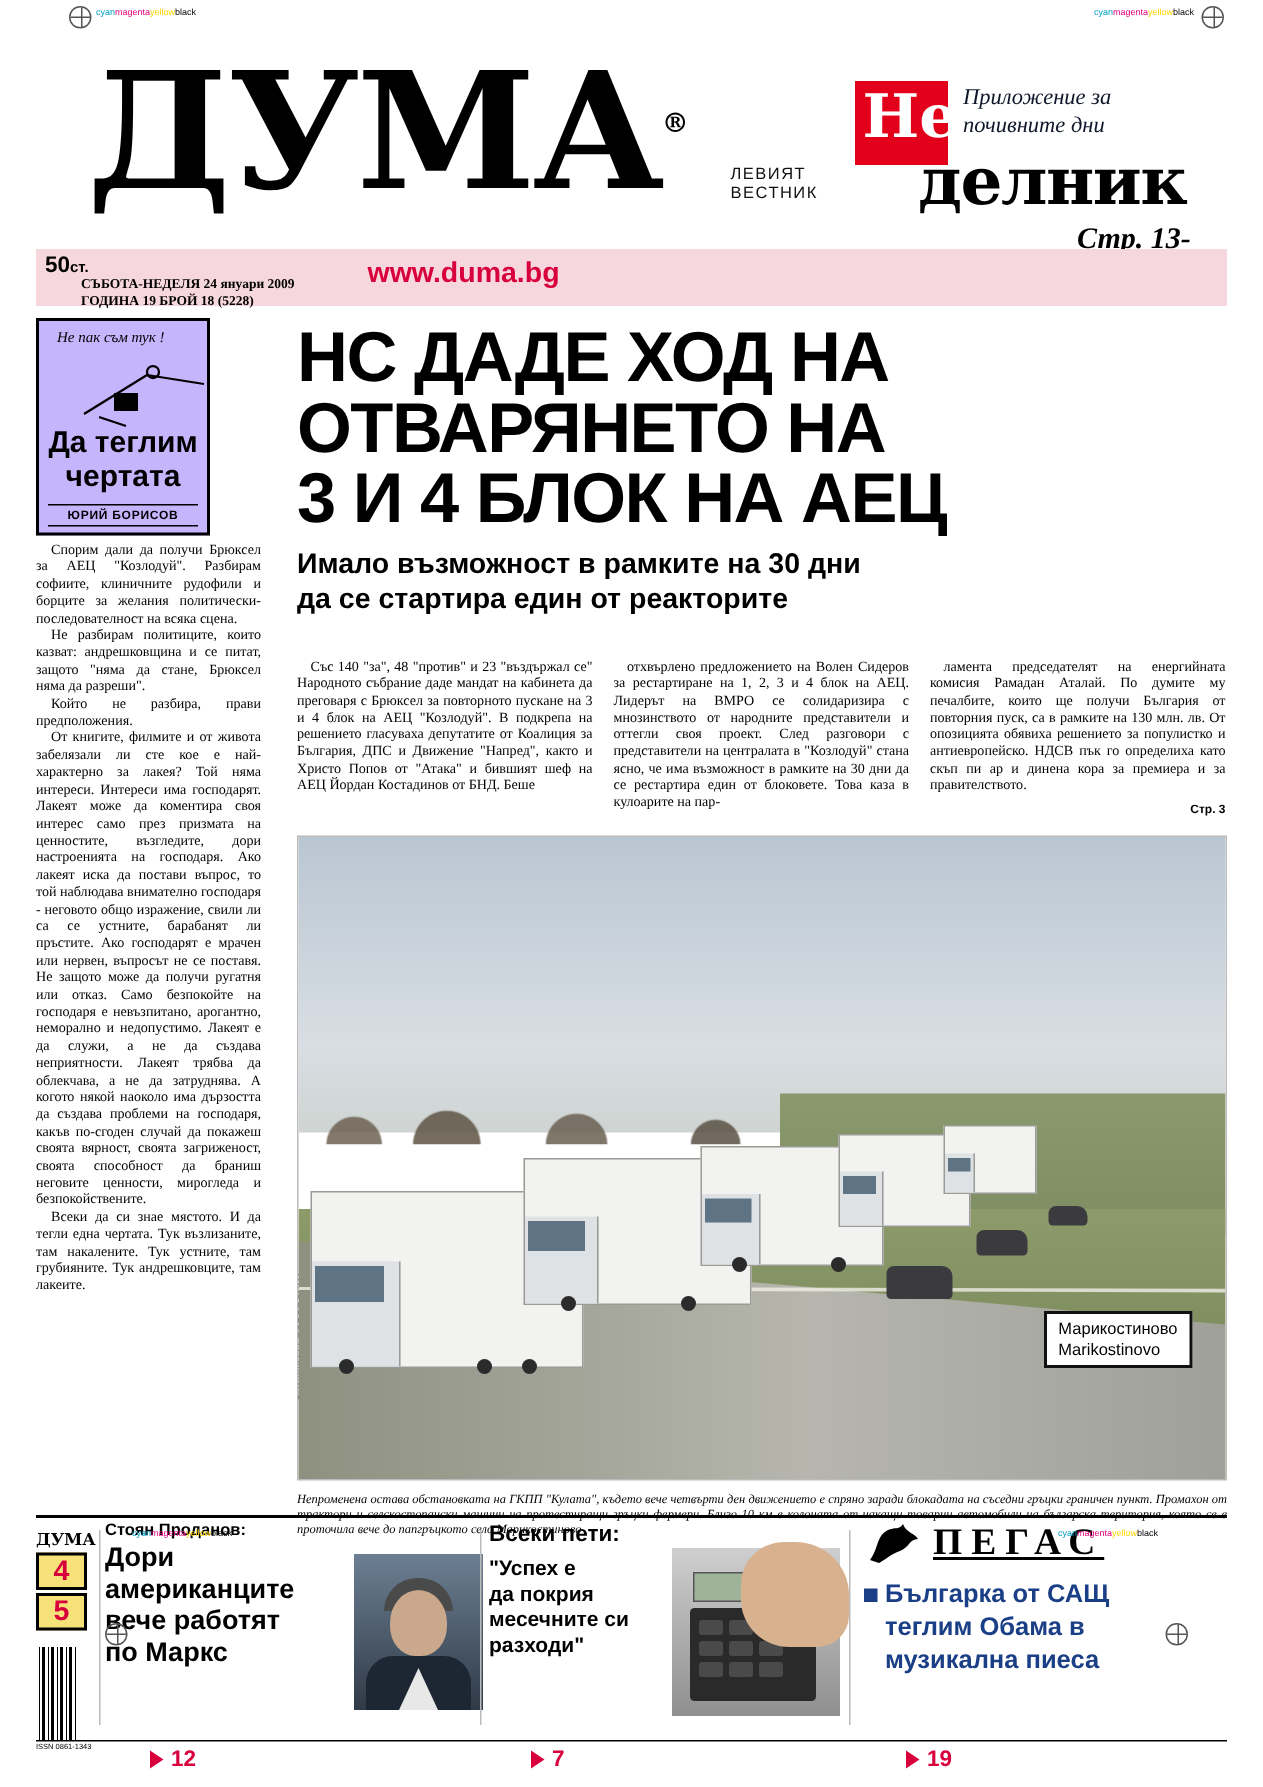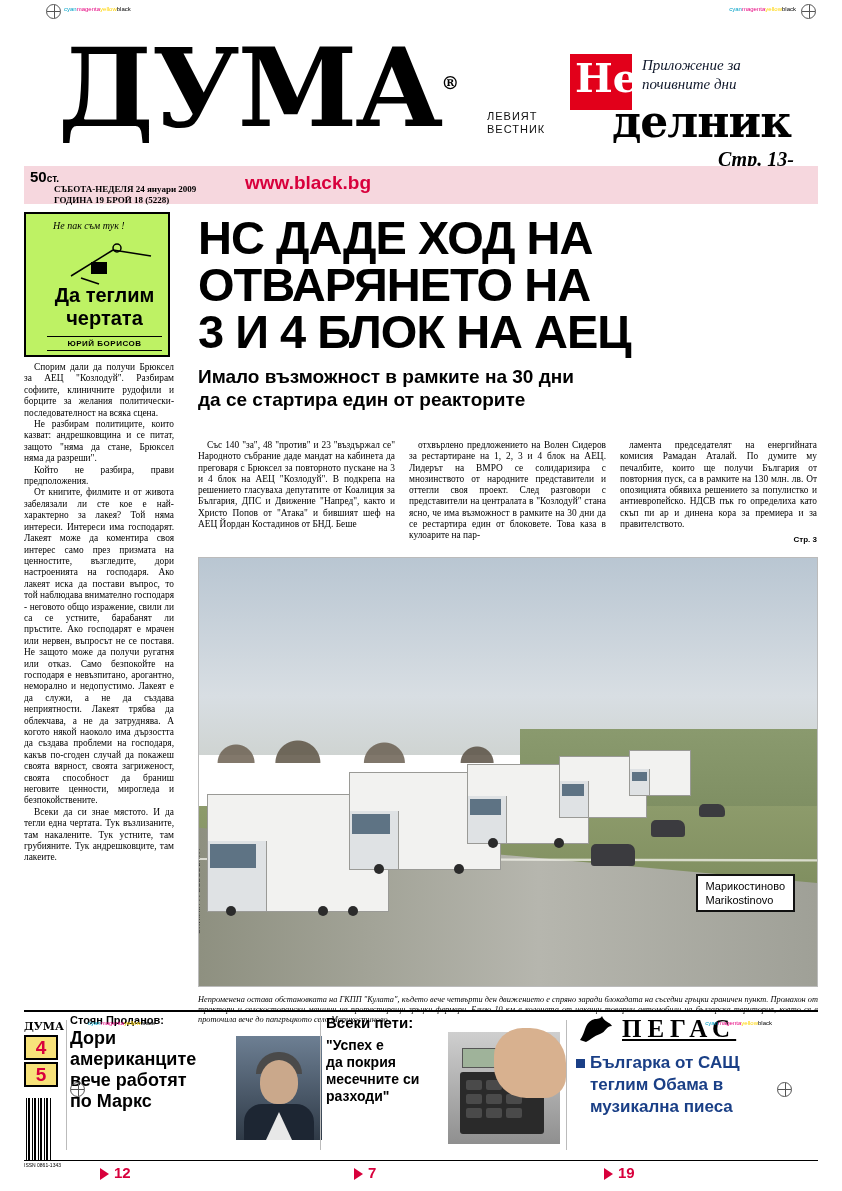--- a/index.html
+++ b/index.html
@@ -49,21 +49,21 @@
 
   
   .infobar{position:absolute;top:166px;left:24px;width:794px;height:38px;background:#f6d7de;}
   .price{position:absolute;left:30px;top:168px;font-family:"Liberation Sans",sans-serif;font-weight:bold;font-size:15px;}
   .price small{font-size:10px;}
   .issue{position:absolute;left:30px;top:184px;font-family:Liberation Serif, serif;font-size:9px;line-height:11px;font-weight:bold;margin-left:24px;}
   .site{position:absolute;left:245px;top:172px;font-family:"Liberation Sans",sans-serif;font-weight:bold;font-size:19px;color:#d8003c;}
 
   
   .leftcol{position:absolute;left:24px;top:212px;width:160px;}
-  .ed-box{border:2px solid #000;background:#bef264;padding:6px 6px 4px 21px;width:146px;box-sizing:border-box;}
+  .ed-box{border:2px solid #000;background:#c4b5fd;padding:6px 6px 4px 6px;width:116px;box-sizing:border-box;}
   .ed-doodle{height:62px;position:relative;}
   .ed-doodle .hand{font-family:"Liberation Serif",serif;font-style:italic;font-size:10px;position:absolute;left:6px;top:0;}
   .ed-title{font-family:"Liberation Sans",sans-serif;font-weight:bold;font-size:20px;line-height:23px;text-align:center;margin-top:2px;}
   .ed-author{font-family:"Liberation Sans",sans-serif;font-weight:bold;font-size:8px;text-align:center;border-top:1px solid #000;border-bottom:1px solid #000;margin-top:6px;padding:2px 0;letter-spacing:.5px;}
   .ed-body{font-family:"Liberation Serif",serif;font-size:9.4px;line-height:11.4px;text-align:justify;margin-top:5px;width:150px;}
   .ed-body p{margin:0 0 0 0;text-indent:10px;}
 
   
   .headline{position:absolute;left:198px;top:214px;width:620px;}
   .headline h1{
@@ -176,21 +176,21 @@
       <div class="str-pages">Стр. 13-28</div>
     </div>
   </div>
 
   <div class="infobar"></div>
   <div class="price"><span>50</span><small>ст.</small></div>
   <div class="issue">
     <div>СЪБОТА-НЕДЕЛЯ  24 януари 2009</div>
     <div>ГОДИНА  19  БРОЙ 18 (5228)</div>
   </div>
-  <div class="site">www.black.bg</div>
+  <div class="site">www.duma.bg</div>
 
   <div class="leftcol">
     <div class="ed-box">
       <div class="ed-doodle">
         <span class="hand">Не  пак  съм  тук !</span>
         <svg width="132" height="56" style="position:absolute;left:4px;top:12px;">
           <line x1="20" y1="44" x2="62" y2="18" stroke="#000" stroke-width="1.5"></line>
           <line x1="62" y1="18" x2="100" y2="24" stroke="#000" stroke-width="1.5"></line>
           <rect x="40" y="30" width="16" height="12" fill="#000"></rect>
           <circle cx="66" cy="16" r="4" fill="none" stroke="#000" stroke-width="1.5"></circle>

